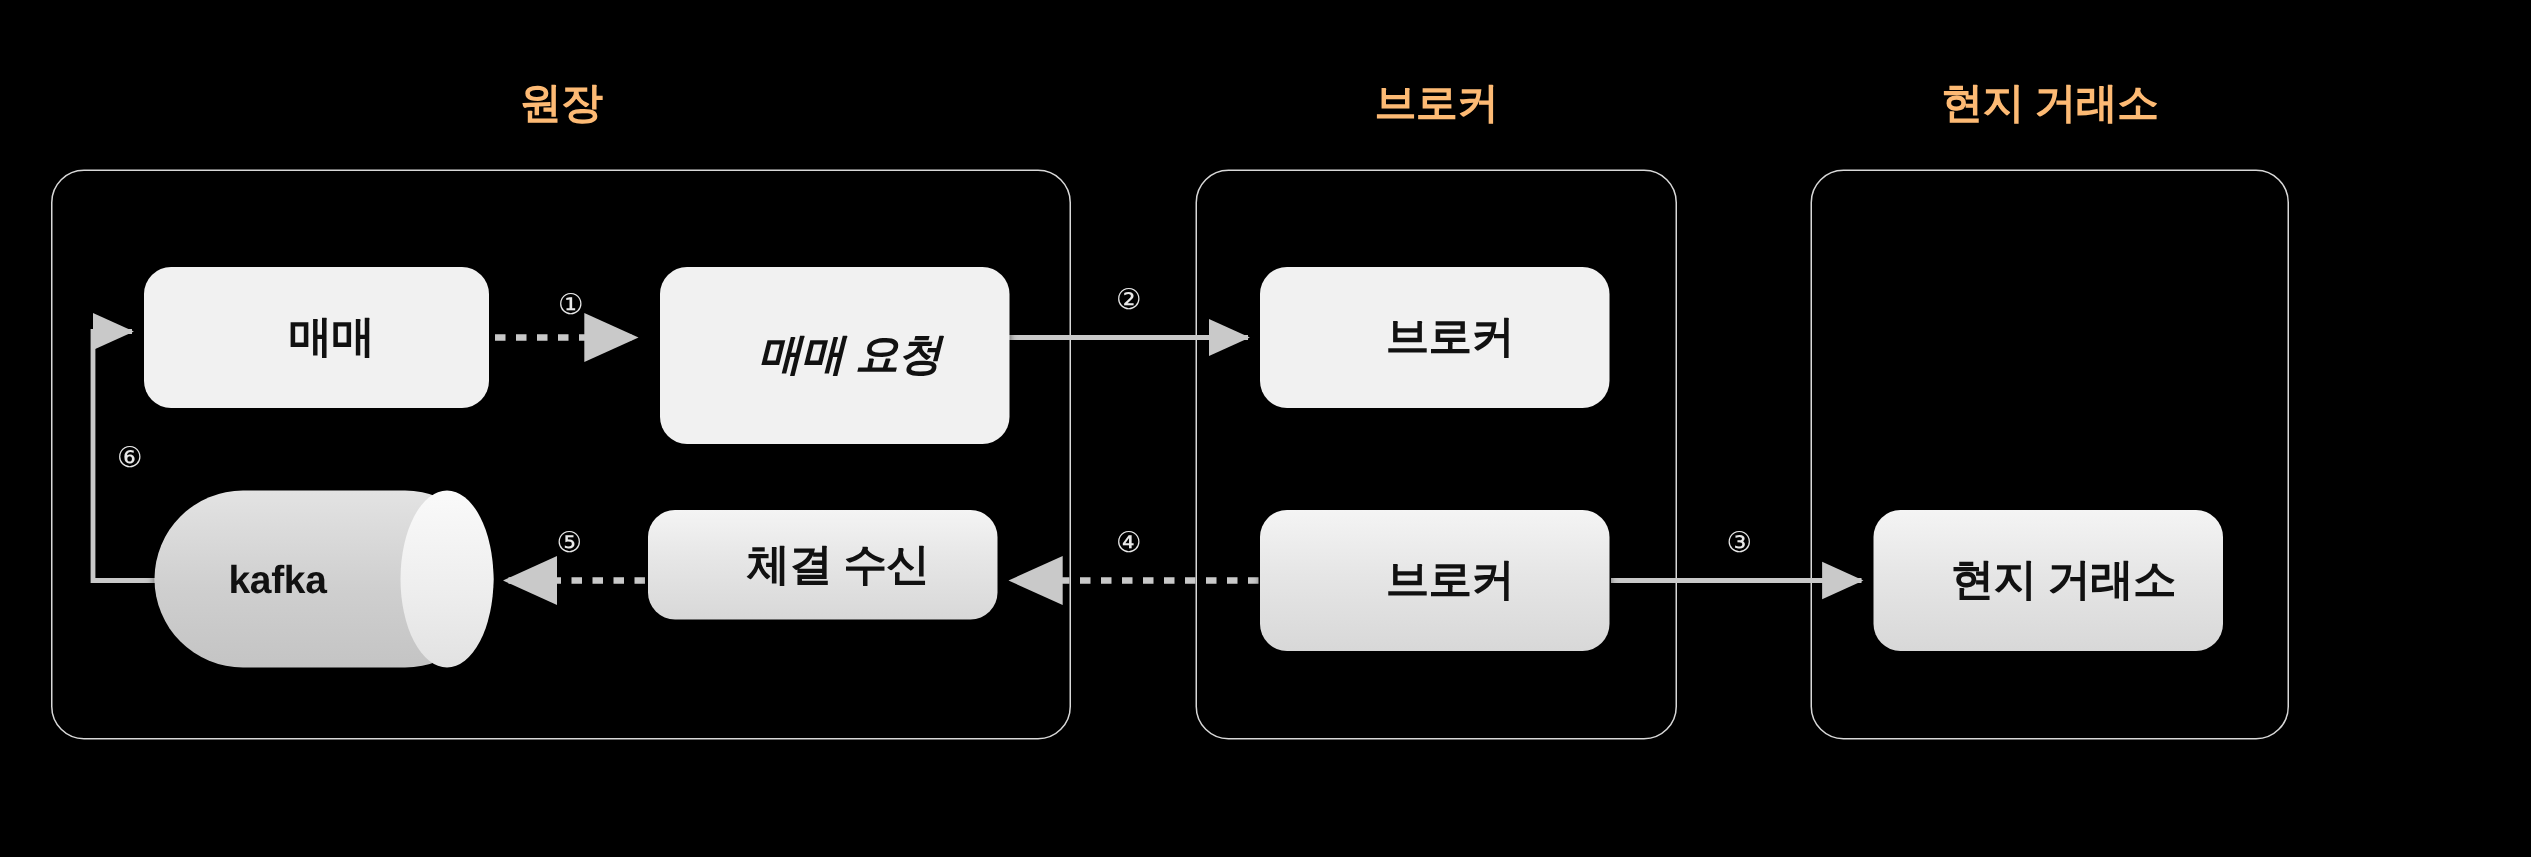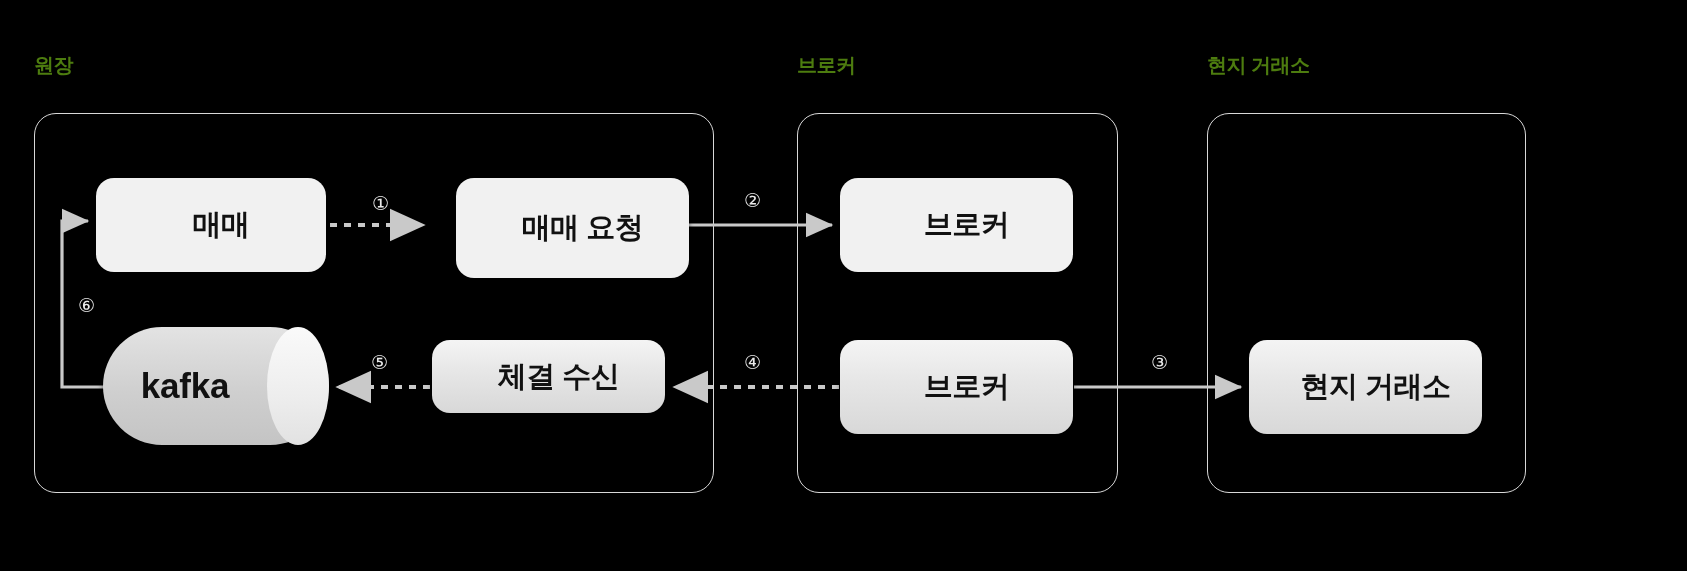--- a/index.html
+++ b/index.html
@@ -20,24 +20,24 @@
     position: absolute;
     left: 0;
     top: 0;
     width: 1687px;
     height: 571px;
   }
 
   
   .group-title {
     position: absolute;
-    text-align: left;
-    font-size: 20px;
+    text-align: center;
+    font-size: 28px;
     font-weight: bold;
-    color: #4d7c0f;
+    color: #fdba74;
     letter-spacing: -0.5px;
     white-space: nowrap;
     line-height: 1;
   }
 
   
   .group-box {
     position: absolute;
     border: 1.6px solid #d8d8d8;
     border-radius: 22px;
@@ -87,21 +87,21 @@
   .cylinder .cyl-label {
     position: absolute;
     left: 0;
     right: 62px;
     top: 0;
     bottom: 0;
     display: flex;
     align-items: center;
     justify-content: center;
     color: #111111;
-    font-size: 35px;
+    font-size: 26px;
     font-weight: bold;
     letter-spacing: -0.2px;
   }
 
   
   .edge-svg {
     position: absolute;
     left: 0;
     top: 0;
     width: 1687px;
@@ -155,21 +155,21 @@
   </svg>
 
   <div class="edge-label" style="left:372px;  top:194px;">①</div>
   <div class="edge-label" style="left:744px;  top:191px;">②</div>
   <div class="edge-label" style="left:1151px; top:353px;">③</div>
   <div class="edge-label" style="left:744px;  top:353px;">④</div>
   <div class="edge-label" style="left:371px;  top:353px;">⑤</div>
   <div class="edge-label" style="left:78px;   top:296px;">⑥</div>
 
   <div class="node flat" style="left:96px;   top:178px; width:230px; height:94px;">매매</div>
-  <div class="node flat" style="left:456px;  top:178px; width:233px; height:100px;">매매 요청</div>
+  <div class="node flat" style="left:440px;  top:178px; width:233px; height:118px;font-style:italic;">매매 요청</div>
   <div class="node grad" style="left:432px;  top:340px; width:233px; height:73px;">체결 수신</div>
   <div class="node flat" style="left:840px;  top:178px; width:233px; height:94px;">브로커</div>
   <div class="node grad" style="left:840px;  top:340px; width:233px; height:94px;">브로커</div>
   <div class="node grad" style="left:1249px; top:340px; width:233px; height:94px;">현지 거래소</div>
 
   <div class="cylinder" style="left:103px; top:327px; width:226px; height:118px;">
     <div class="cap"></div>
     <div class="cyl-label">kafka</div>
   </div>
 

